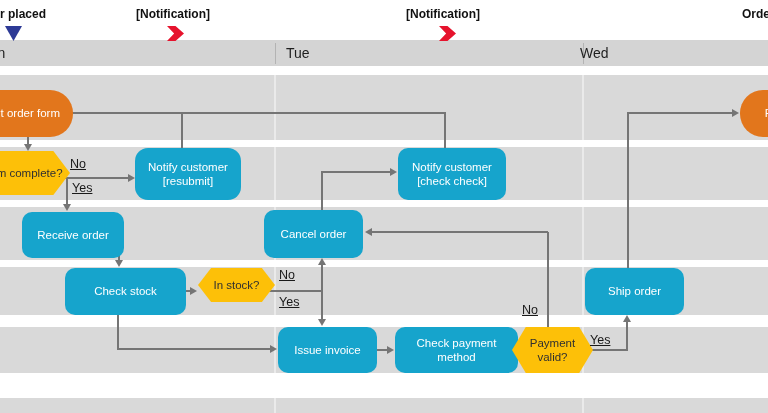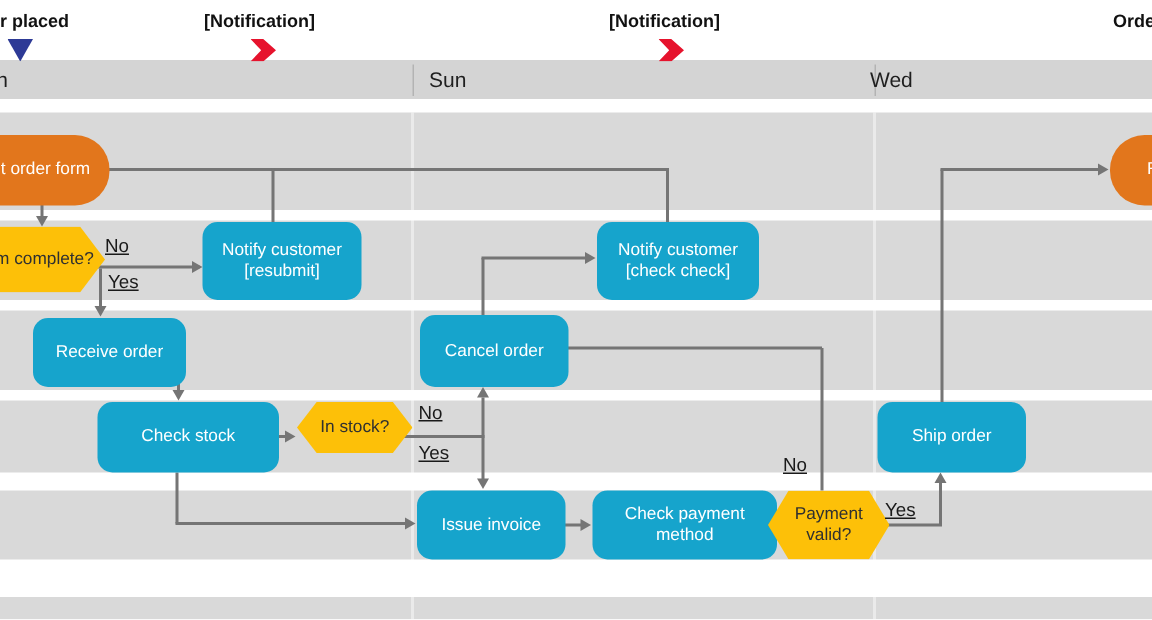--- a/index.html
+++ b/index.html
@@ -42,21 +42,21 @@
   <div class="band" style="top:267px;height:48px;"></div>
   <div class="band" style="top:327px;height:46px;"></div>
   <div class="band" style="top:398px;height:15px;"></div>
 
   <div class="day-div" style="left:275px;"></div>
   <div class="day-div" style="left:583px;"></div>
   <div class="col-line" style="left:274px;"></div>
   <div class="col-line" style="left:582px;"></div>
 
   <span class="day-label" style="left:-22px;">Mon</span>
-  <span class="day-label" style="left:286px;">Sun</span>
+  <span class="day-label" style="left:286px;">Tue</span>
   <span class="day-label" style="left:580px;">Wed</span>
 
   <span class="ms-label" style="left:-28px;">Order placed</span>
   <div class="ms-tri" style="left:5px;top:26px;"></div>
   <span class="ms-label" style="left:136px;">[Notification]</span>
   <div class="ms-chev" style="left:167px;top:26px;"></div>
   <span class="ms-label" style="left:406px;">[Notification]</span>
   <div class="ms-chev" style="left:439px;top:26px;"></div>
   <span class="ms-label" style="left:742px;">Order shipped</span>
 
@@ -119,37 +119,37 @@
   <span class="yn" style="left:590px;top:333px;">Yes</span>
 
   <div class="node event" style="left:-45px;top:90px;width:102px;height:47px;padding:0 8px;">
     <span>Submit order form</span>
   </div>
 
   <div class="node dec" style="left:-28px;top:151px;width:86px;height:44px;padding:0 6px;">
     <span>Form complete?</span>
   </div>
 
-  <div class="node proc" style="left:135px;top:148px;width:90px;height:52px;padding:0 8px;">
+  <div class="node proc" style="left:135px;top:148px;width:90px;height:52px;padding:0 8px;border-radius:13px;">
     <span>Notify customer [resubmit]</span>
   </div>
 
   <div class="node proc" style="left:22px;top:212px;width:90px;height:46px;padding:0 6px;">
     <span>Receive order</span>
   </div>
 
   <div class="node proc" style="left:65px;top:268px;width:105px;height:47px;padding:0 8px;align-items:center;">
     <span>Check stock</span>
   </div>
 
   <div class="node dec" style="left:198px;top:268px;width:69px;height:34px;padding:0 4px;">
     <span>In stock?</span>
   </div>
 
-  <div class="node proc" style="left:280px;top:210px;width:87px;height:48px;padding:0 6px;">
+  <div class="node proc" style="left:264px;top:210px;width:87px;height:48px;padding:0 6px;">
     <span>Cancel order</span>
   </div>
 
   <div class="node proc" style="left:398px;top:148px;width:92px;height:52px;padding:0 8px;">
     <span>Notify customer [check check]</span>
   </div>
 
   <div class="node proc" style="left:395px;top:327px;width:95px;height:46px;padding:0 14px;">
     <span>Check payment method</span>
   </div>

